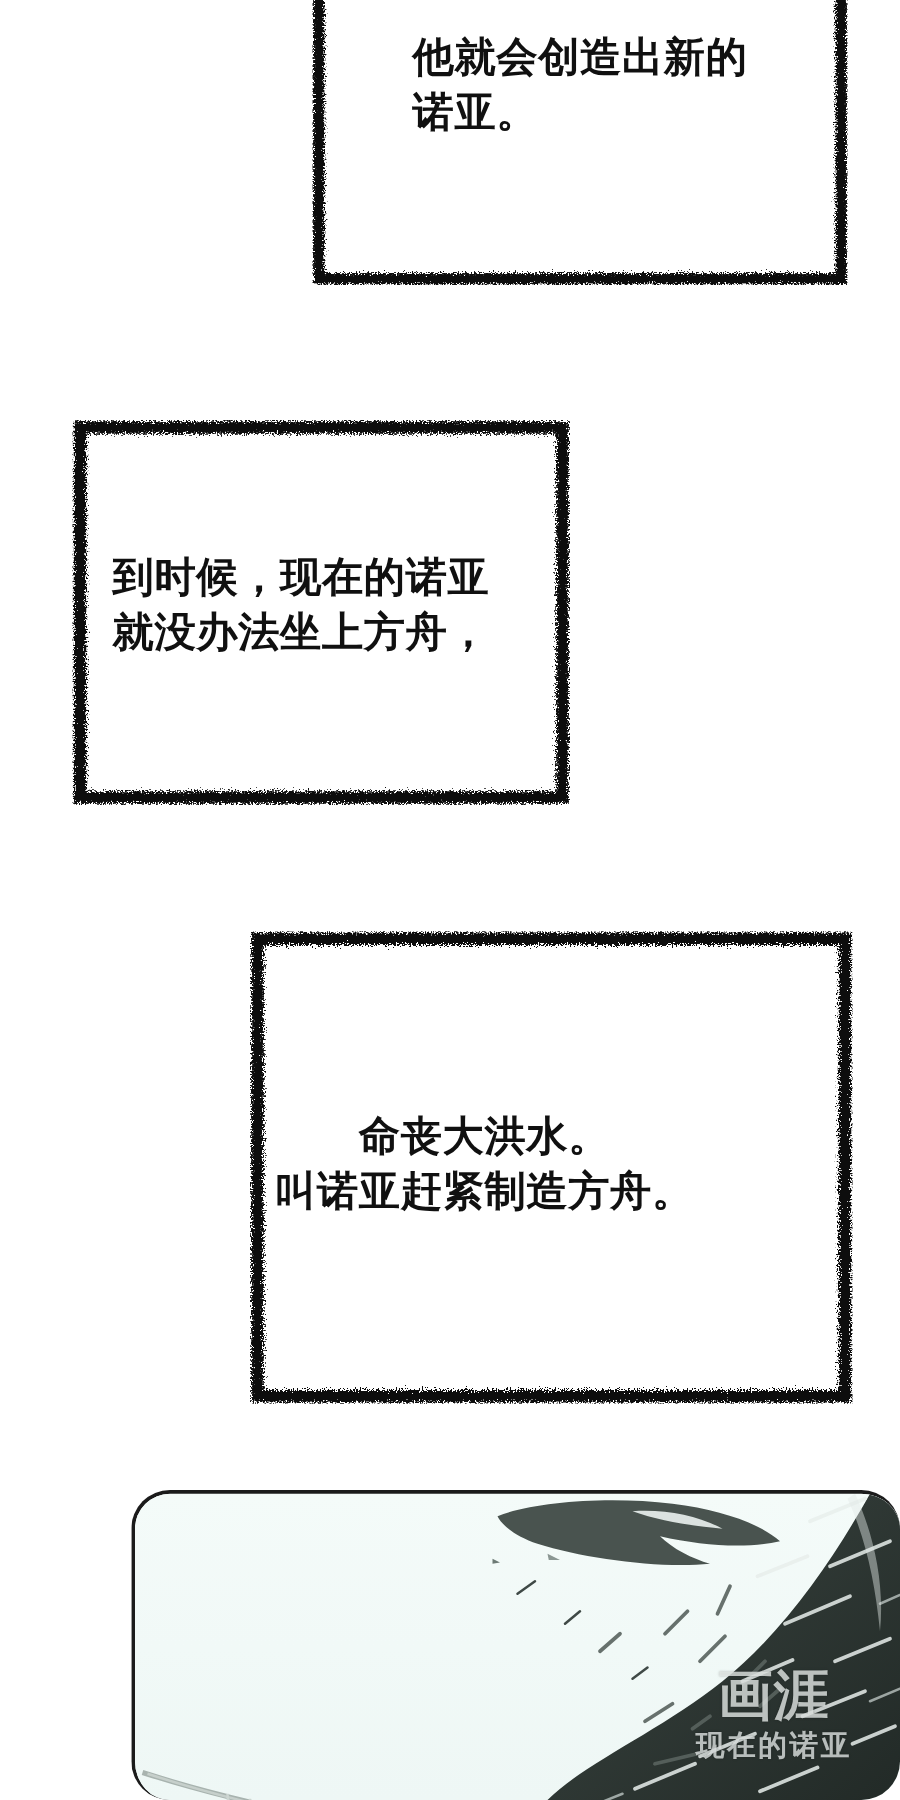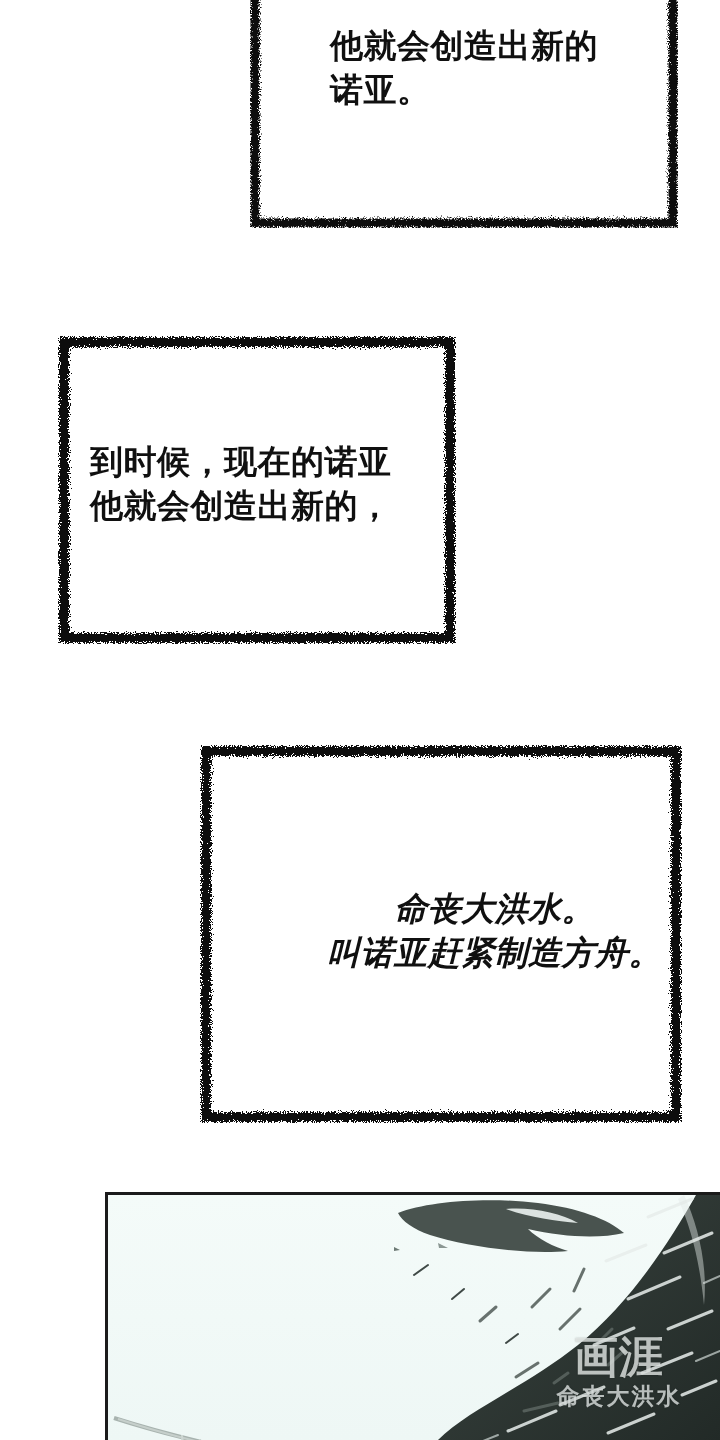--- a/index.html
+++ b/index.html
@@ -59,20 +59,21 @@
     position: absolute;
     left: 105px;
     top: 1192px;
     width: 615px;
     height: 248px;
     overflow: hidden;
     border-top: 3px solid #1b1b1b;
     border-left: 3px solid #1b1b1b;
     box-sizing: border-box;
     background: #f2faf8;
+    border-radius: 31px;
   }
   #art-svg { display: block; width: 100%; height: 100%; }
 
   
   #watermark {
     position: absolute;
     left: 536px;
     top: 1332px;
     width: 160px;
     text-align: center;
@@ -133,35 +134,35 @@
       <defs>
         <filter id="rough2" x="-12%" y="-12%" width="124%" height="124%">
           <feTurbulence type="fractalNoise" baseFrequency="0.8" numOctaves="4" seed="19" result="n"></feTurbulence>
           <feDisplacementMap in="SourceGraphic" in2="n" scale="10" xChannelSelector="R" yChannelSelector="G"></feDisplacementMap>
         </filter>
       </defs>
       <rect x="6" y="6" width="386" height="296" fill="none" stroke="#0b0b0b" stroke-width="10" filter="url(#rough2)"></rect>
     </svg>
     <div class="body" style="padding:104px 8px 0 32px; align-items:flex-start;">
       <div class="ptext" style="font-size:33px; text-align:left;">到时候，现在的诺亚
-他就会创造出新的，</div>
+就没办法坐上方舟，</div>
     </div>
   </div>
 
   <div class="panel" id="panel-3" style="left: 200px; top: 745px; width: 482px; height: 378px;">
     <svg class="frame" viewBox="0 0 482 378" preserveAspectRatio="none" aria-hidden="true">
       <defs>
         <filter id="rough3" x="-12%" y="-12%" width="124%" height="124%">
           <feTurbulence type="fractalNoise" baseFrequency="0.82" numOctaves="4" seed="41" result="n"></feTurbulence>
           <feDisplacementMap in="SourceGraphic" in2="n" scale="10" xChannelSelector="R" yChannelSelector="G"></feDisplacementMap>
         </filter>
       </defs>
       <rect x="6" y="6" width="470" height="366" fill="none" stroke="#0b0b0b" stroke-width="10" filter="url(#rough3)"></rect>
     </svg>
-    <div class="body" style="padding:142px 20px 0 20px; align-items:flex-end;font-style:italic;">
+    <div class="body" style="padding:142px 20px 0 20px; align-items:flex-start;">
       <div class="ptext" style="font-size:33px; text-align:center;">命丧大洪水。
 叫诺亚赶紧制造方舟。</div>
     </div>
   </div>
 
   <div id="art-panel" style="left: 105px; top: 1192px; width: 615px; height: 248px;">
     <svg id="art-svg" viewBox="0 0 612 245" preserveAspectRatio="none" aria-hidden="true">
       <defs>
         <linearGradient id="bgLight" x1="0" y1="0" x2="0" y2="1">
           <stop offset="0%" stop-color="#f4fbf9"></stop>
@@ -242,17 +243,17 @@
           <path d="M 350 256 l 40 -16"></path>
         </g>
 
         <path d="M 576 0 C 590 30, 600 70, 596 110
                  C 592 70, 584 34, 570 4 Z" fill="#e2e9e7" opacity="0.45"></path>
       </g>
     </svg>
 
     <div id="watermark" style="position:absolute; left:431px; top:140px;">
       <div class="wm-logo">画涯</div>
-      <div class="wm-sub">命丧大洪水</div>
+      <div class="wm-sub">现在的诺亚</div>
     </div>
   </div>
 
 </div>
 
 </body></html>

